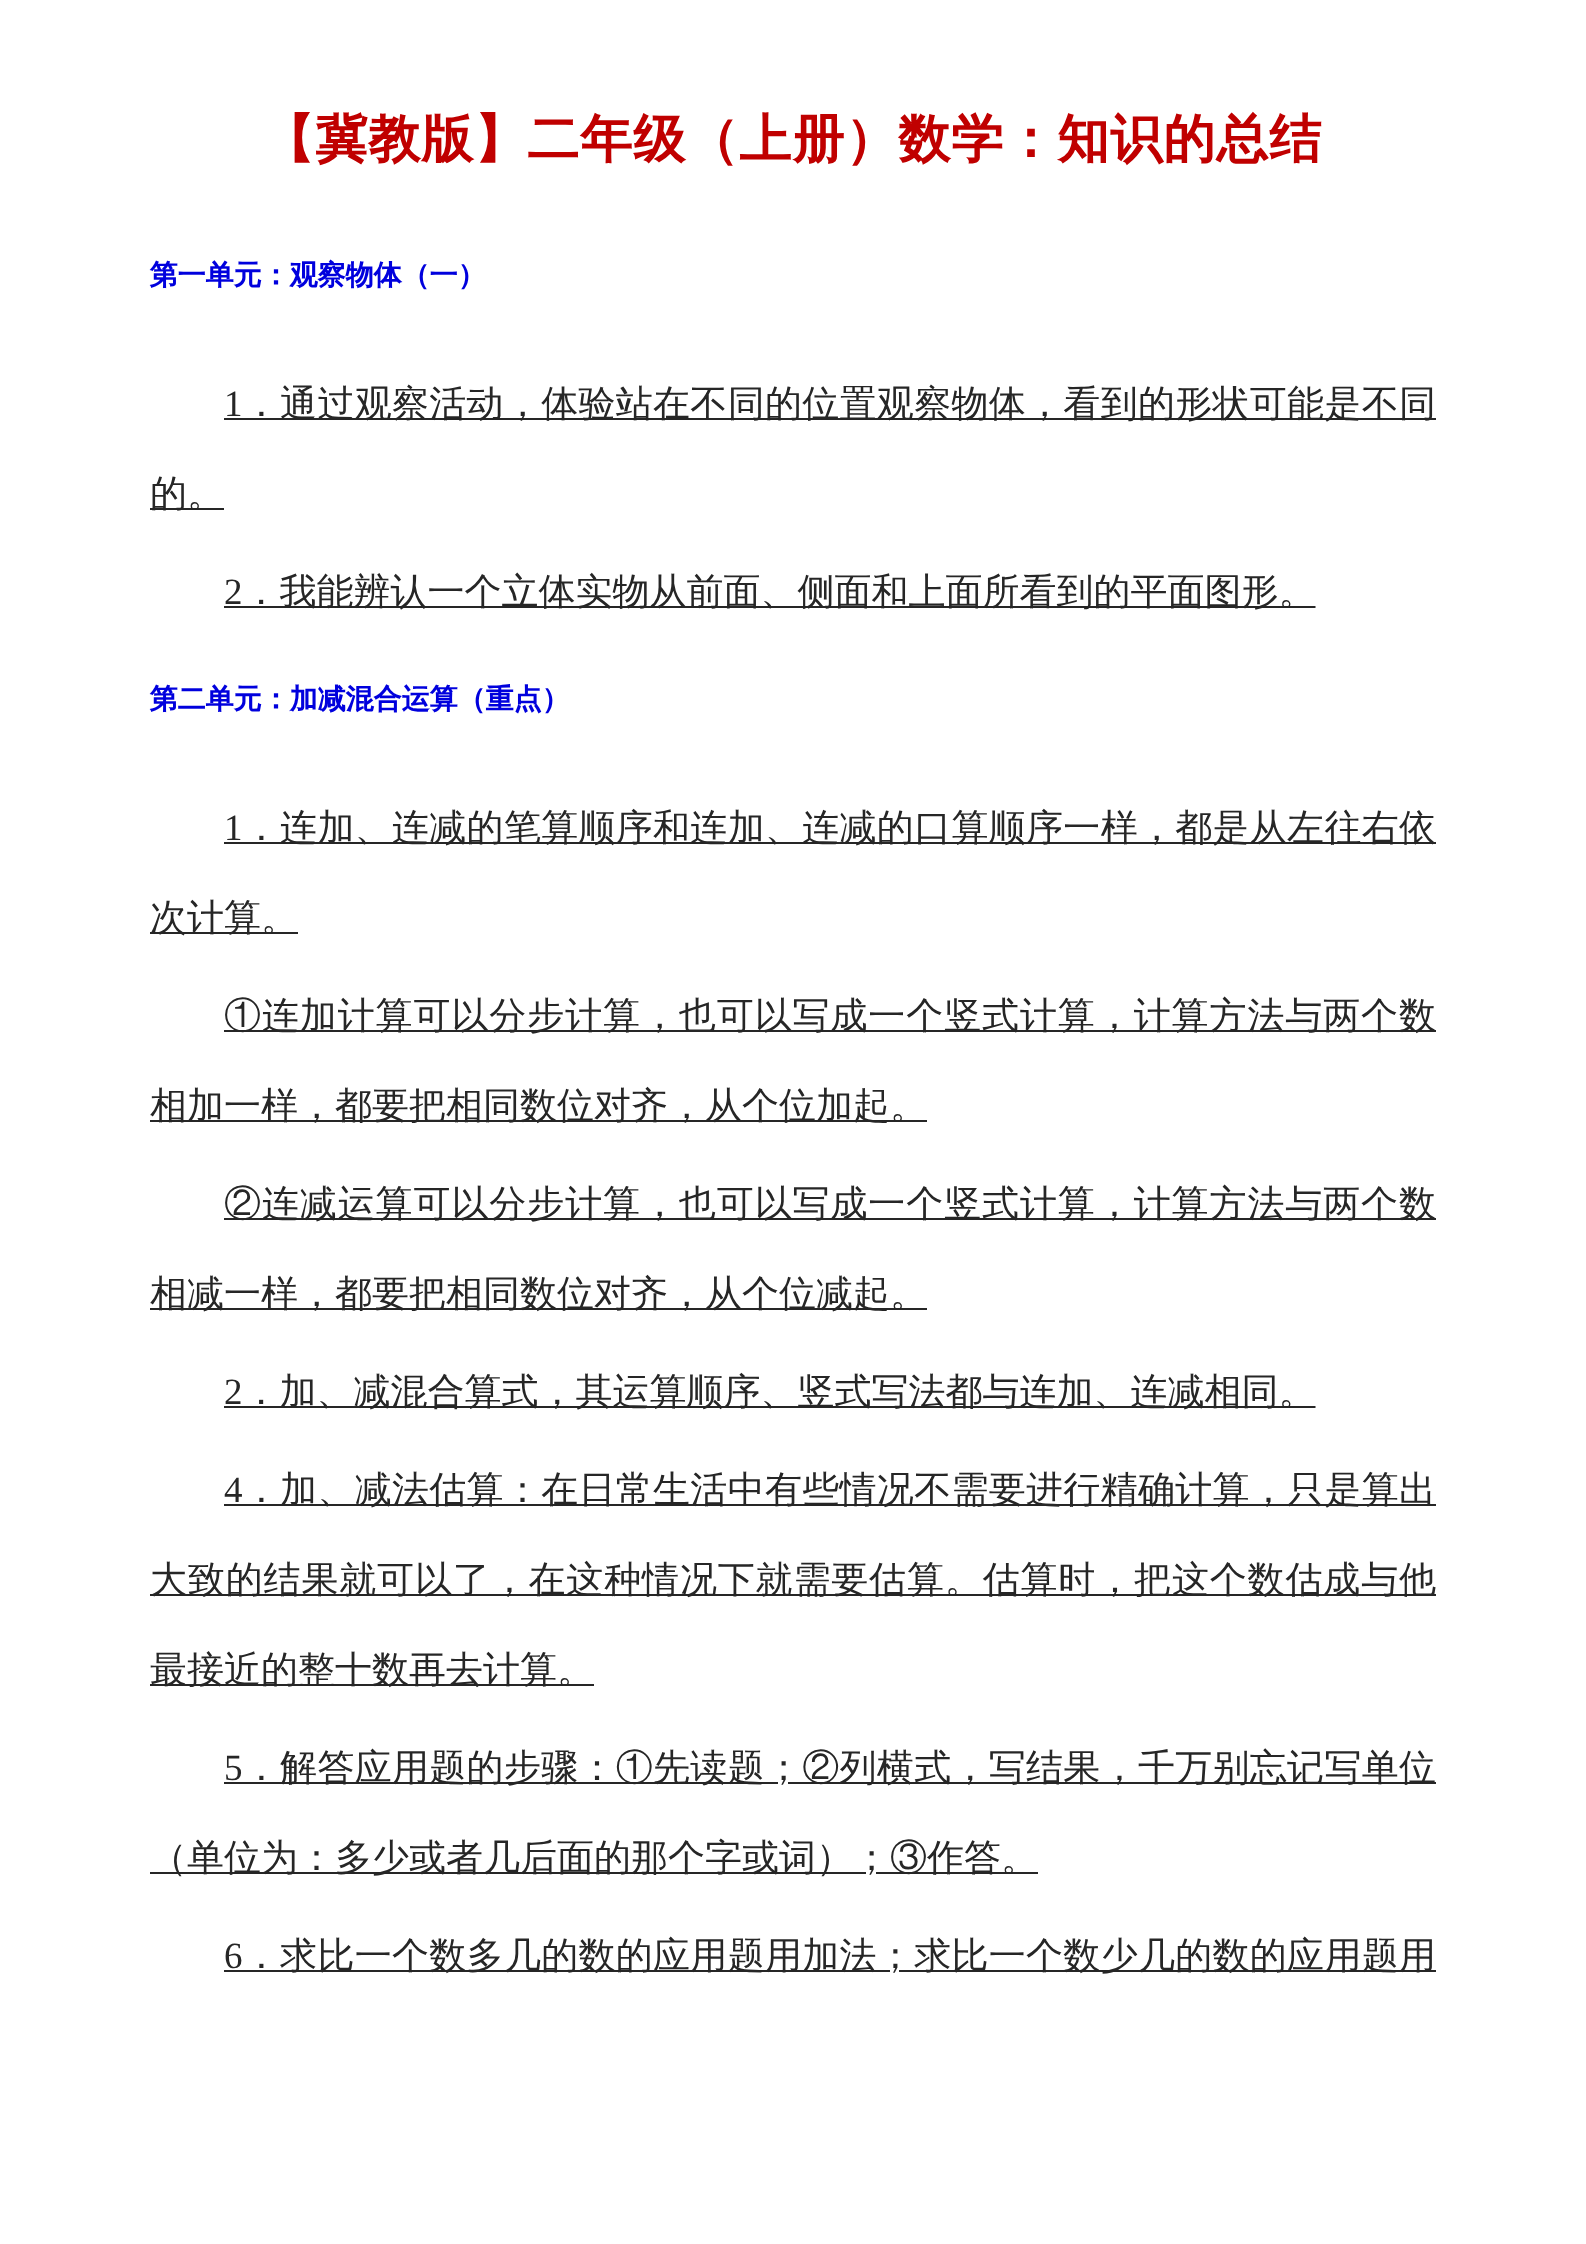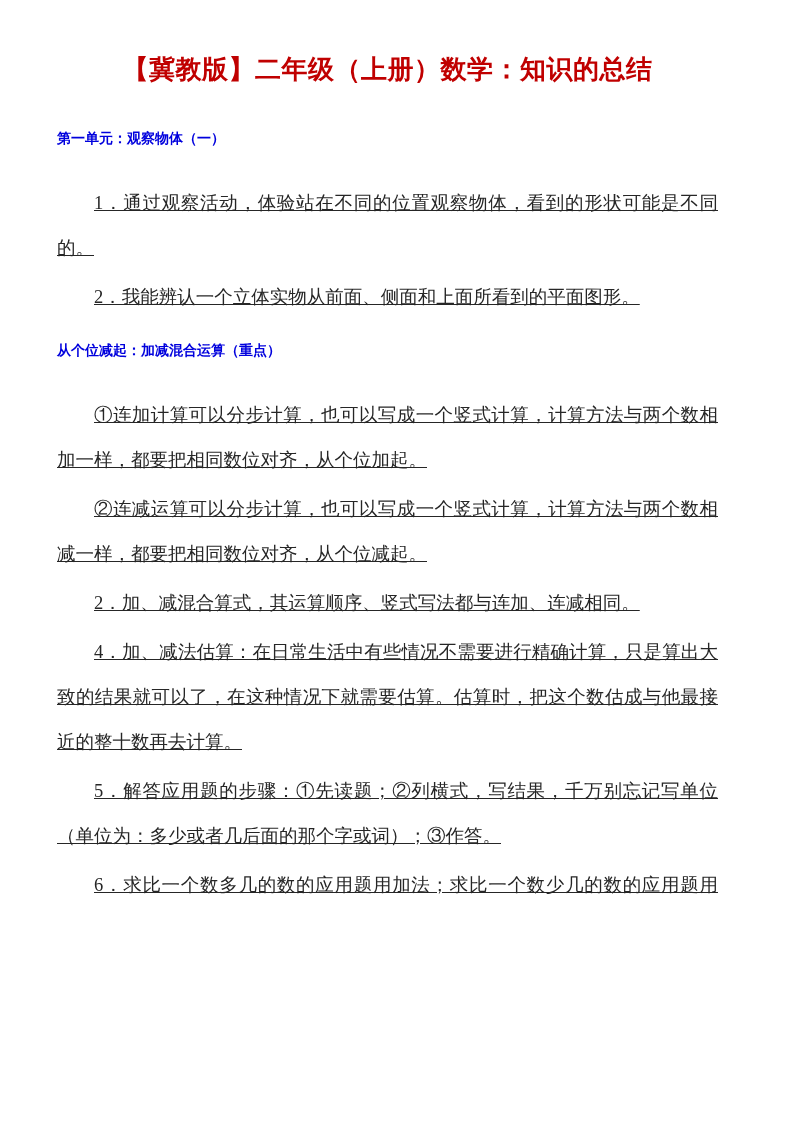--- a/index.html
+++ b/index.html
@@ -11,21 +11,21 @@
     position: relative;
     width: 793px;
     height: 1122px;
     background: #ffffff;
     overflow: hidden;
     font-family: "Liberation Serif", "DejaVu Serif", serif;
     color: #262626;
     box-sizing: border-box;
   }
   .content {
-    padding: 50px 75px 0 57px;
+    padding: 50px 75px 0 75px;
   }
   .doc-title {
     margin: 0 0 34px 0;
     font-size: 26px;
     line-height: 40px;
     font-weight: bold;
     text-align: center;
     color: #c00000;
     letter-spacing: 0.5px;
   }
@@ -57,22 +57,23 @@
   <div class="content">
 
     <h1 class="doc-title">【冀教版】二年级（上册）数学：知识的总结</h1>
 
     <h2 class="section-heading">第一单元：观察物体（一）</h2>
 
     <p class="para">1．通过观察活动，体验站在不同的位置观察物体，看到的形状可能是不同的。</p>
 
     <p class="para">2．我能辨认一个立体实物从前面、侧面和上面所看到的平面图形。</p>
 
-    <h2 class="section-heading">从个位减起：加减混合运算（重点）</h2>
+    <h2 class="section-heading">第二单元：加减混合运算（重点）</h2>
 
+    <p class="para">1．连加、连减的笔算顺序和连加、连减的口算顺序一样，都是从左往右依次计算。</p>
 
     <p class="para">①连加计算可以分步计算，也可以写成一个竖式计算，计算方法与两个数相加一样，都要把相同数位对齐，从个位加起。</p>
 
     <p class="para">②连减运算可以分步计算，也可以写成一个竖式计算，计算方法与两个数相减一样，都要把相同数位对齐，从个位减起。</p>
 
     <p class="para">2．加、减混合算式，其运算顺序、竖式写法都与连加、连减相同。</p>
 
 
     <p class="para">4．加、减法估算：在日常生活中有些情况不需要进行精确计算，只是算出大致的结果就可以了，在这种情况下就需要估算。估算时，把这个数估成与他最接近的整十数再去计算。</p>
 

